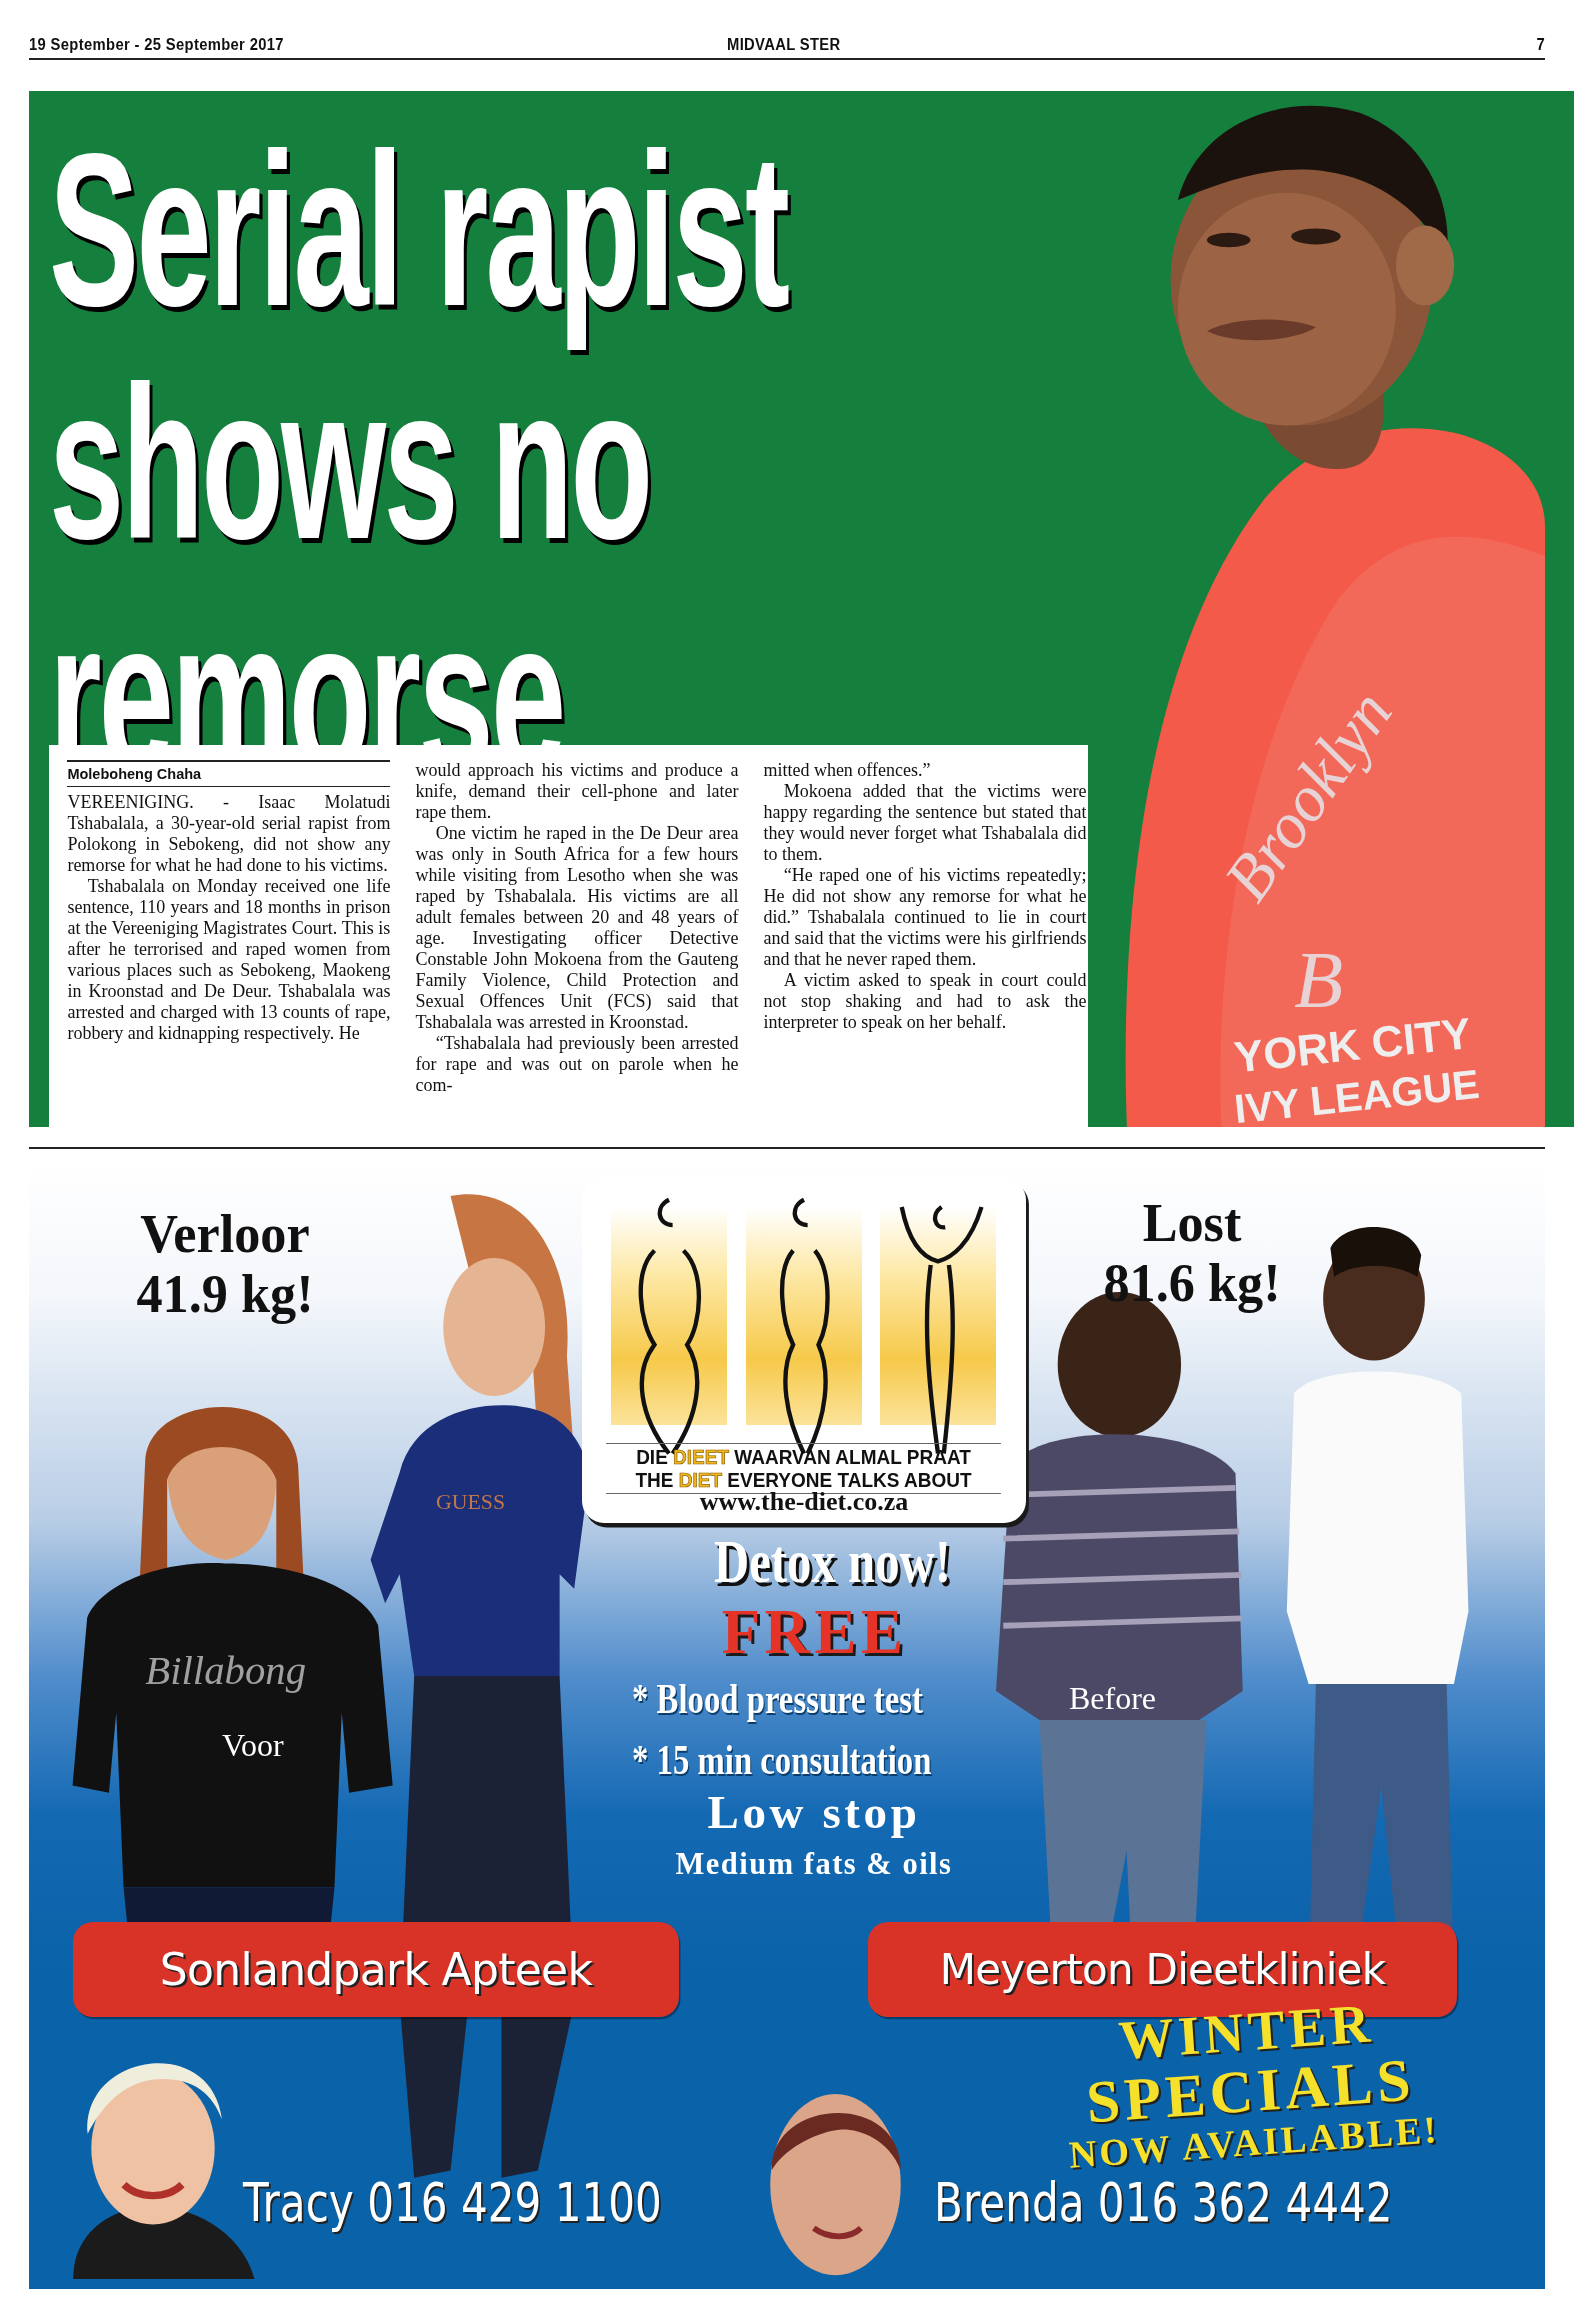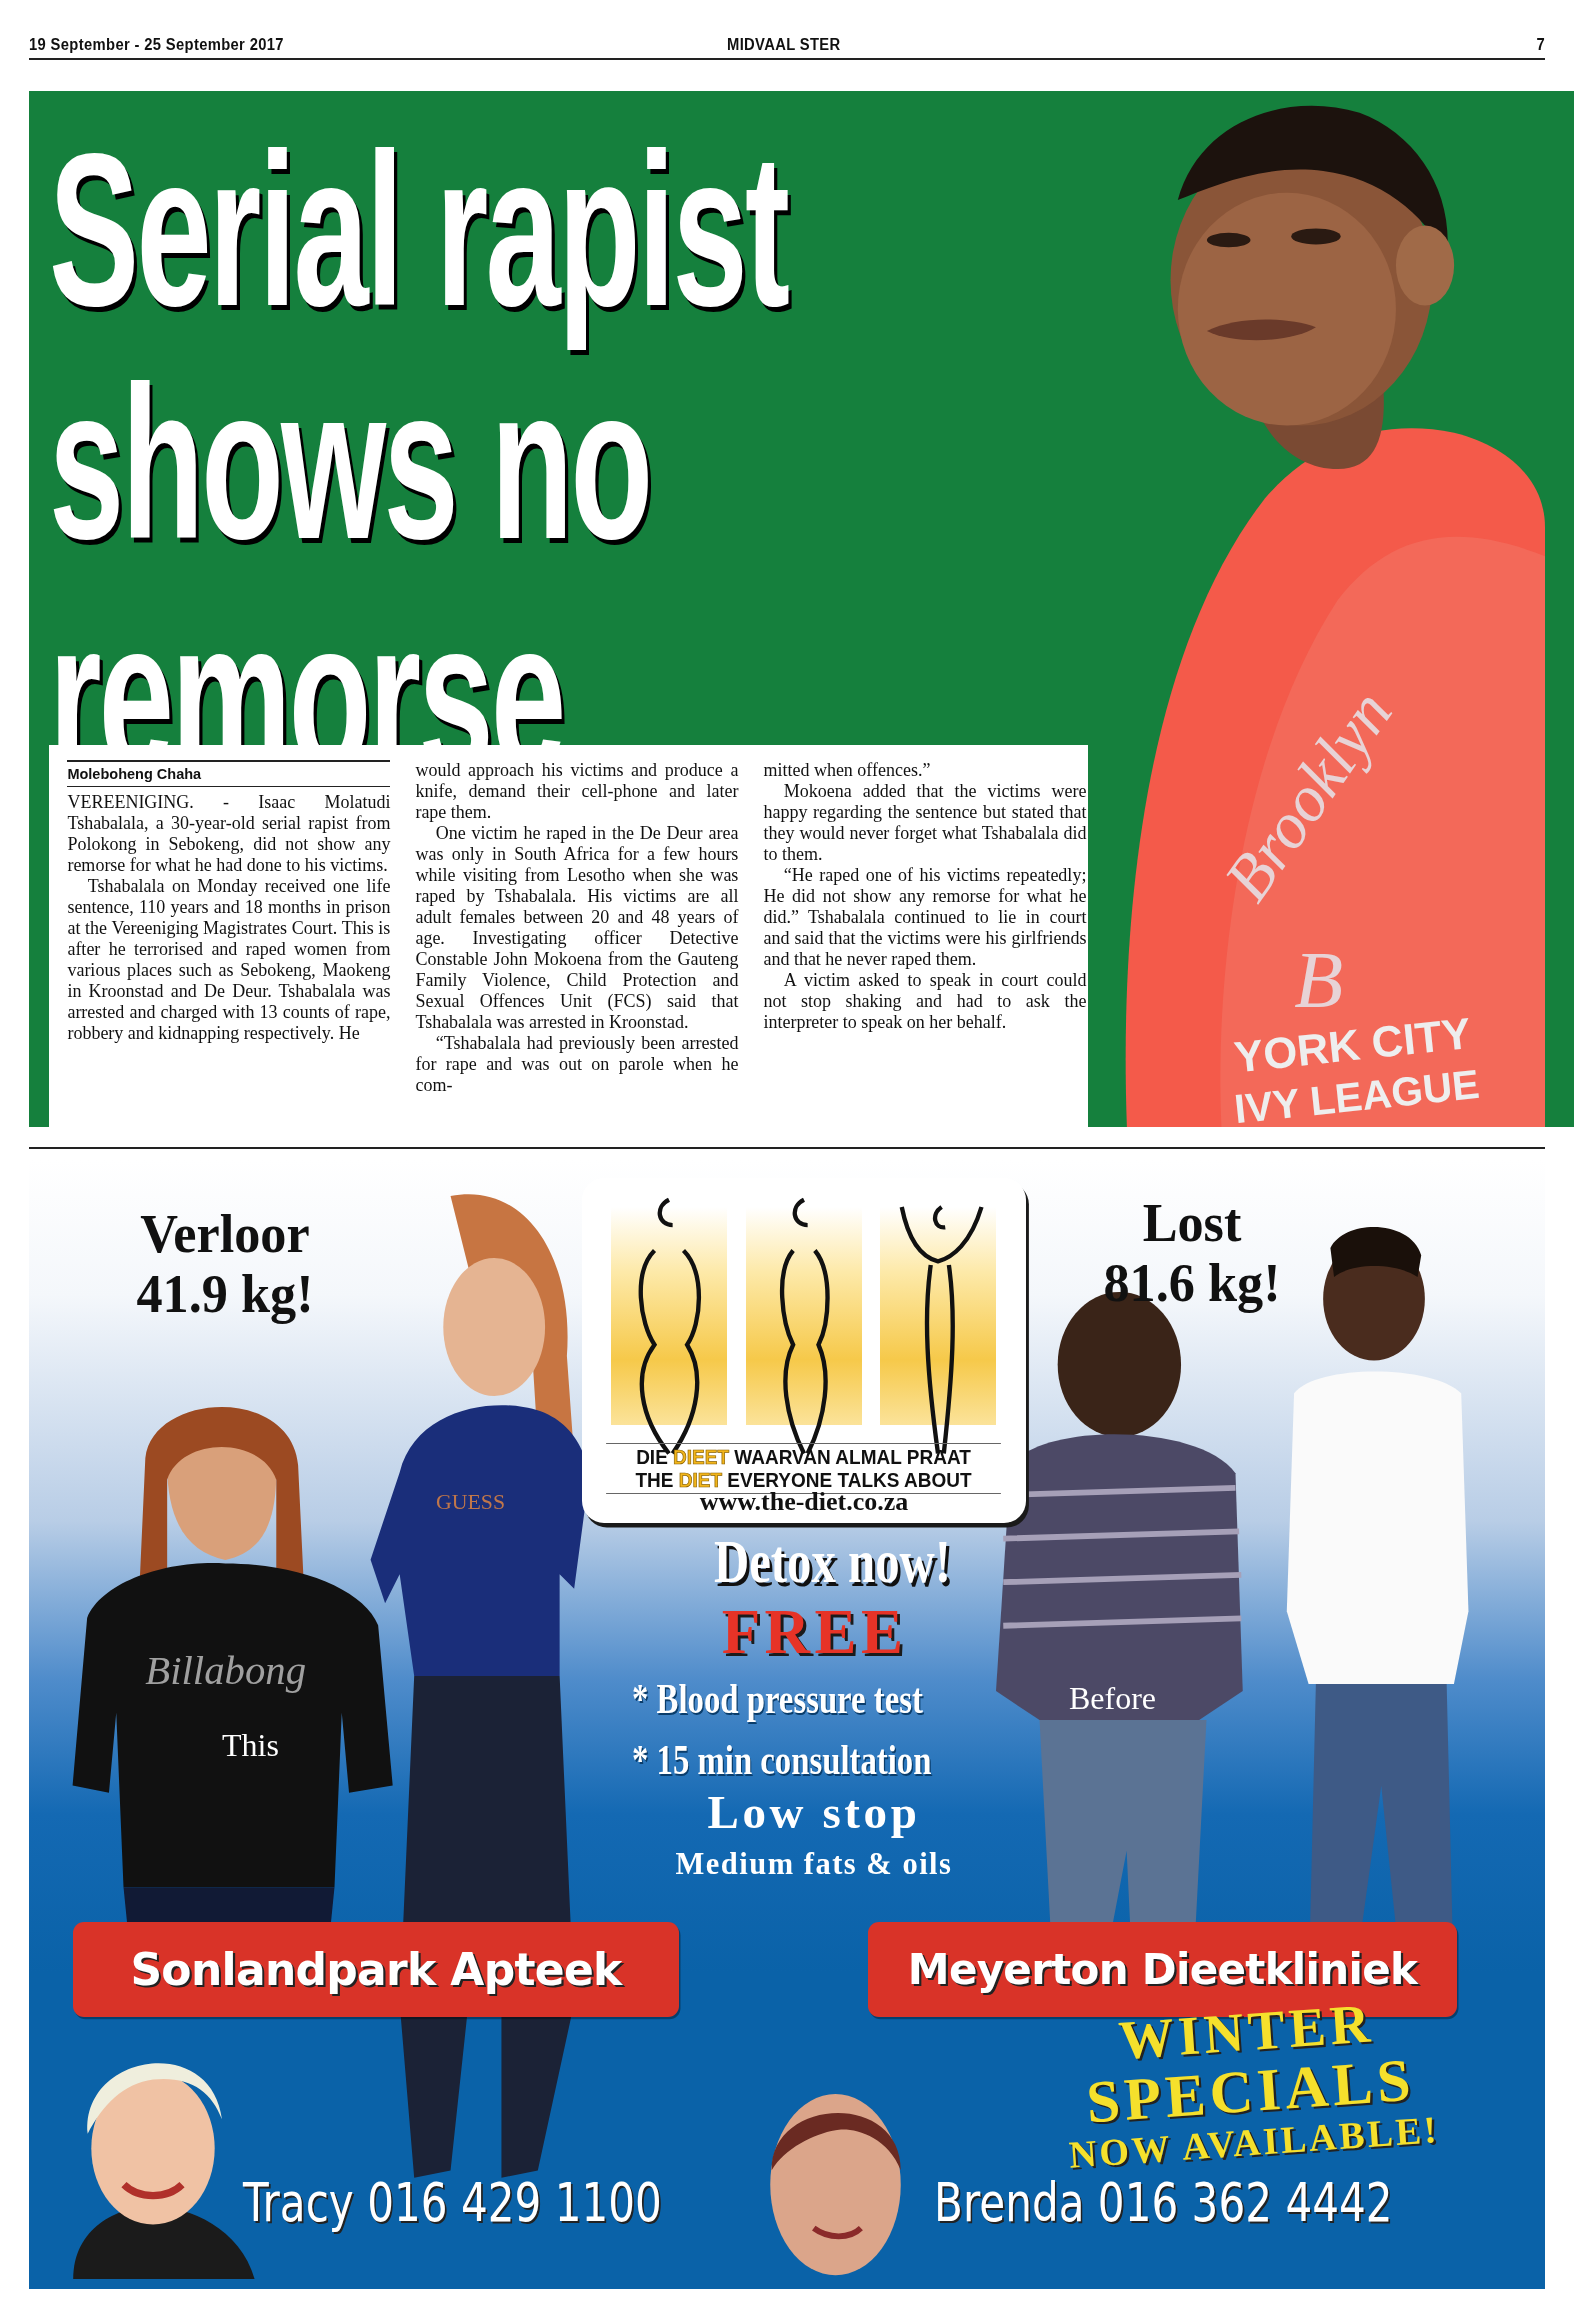--- a/index.html
+++ b/index.html
@@ -51,21 +51,21 @@
   .bullets { position: absolute; left: 603px; top: 509px; width: 378px; font-family: "Liberation Serif", serif; font-weight: bold; color: #fff; font-size: 42px; line-height: 61px; transform: scaleX(0.78); transform-origin: left top; text-shadow: 1.5px 1.5px 0 #0a3d6b; white-space: nowrap; }
   .lowcarbs { position: absolute; left: 596px; top: 625px; width: 378px; text-align: center; font-family: "Liberation Serif", serif; font-weight: bold; color: #fff; font-size: 47px; letter-spacing: 3.6px; }
   .medium { position: absolute; left: 567px; top: 687px; width: 436px; text-align: center; font-family: "Liberation Serif", serif; font-weight: bold; color: #fff; font-size: 30.5px; letter-spacing: 1.5px; }
 
   .photo-label { position: absolute; font-family: "Liberation Serif", serif; color: #fff; font-size: 32px; }
   .voor { left: 193px; top: 567px; }
   .before { left: 1040px; top: 520px; }
 
   .person { position: absolute; }
 
-  .store-btn { position: absolute; height: 95px; background: #d93328; border-radius: 11px; box-shadow: 1.5px 2.2px 0 rgba(0,0,0,0.35); display: flex; align-items: center; justify-content: center; font-family: "DejaVu Sans", sans-serif; font-weight: bold; color: #fff; font-size: 44px; text-shadow: 2.2px 2.2px 0 #222; letter-spacing: -0.7px; }
+  .store-btn { position: absolute; height: 95px; background: #d93328; border-radius: 20px; box-shadow: 1.5px 2.2px 0 rgba(0,0,0,0.35); display: flex; align-items: center; justify-content: center; font-family: "DejaVu Sans", sans-serif; font-weight: normal; color: #fff; font-size: 44px; text-shadow: 2.2px 2.2px 0 #222; letter-spacing: -0.7px; }
   .sonland { left: 44px; top: 762px; width: 606px; }
   .meyerton { left: 839px; top: 762px; width: 589px; font-size: 42px; }
 
   .winter { position: absolute; left: 1003px; top: 843px; width: 436px; font-family: "Liberation Serif", serif; font-weight: bold; color: #f5e02c; text-shadow: 2.2px 2.2px 0 #222; transform: rotate(-4deg); text-align: center; }
   .winter .w1 { font-size: 55px; line-height: 58px; letter-spacing: 4.4px; }
   .winter .w2 { font-size: 60px; line-height: 61px; letter-spacing: 4.4px; }
   .winter .w3 { font-size: 38px; line-height: 41px; letter-spacing: 2.9px; }
 
   .phone { position: absolute; font-family: "DejaVu Sans", sans-serif; color: #fff; font-size: 54px; text-shadow: 2.2px 2.2px 0 #222; transform: scaleX(0.78); transform-origin: left top; white-space: nowrap; }
   .tracy { left: 214px; top: 1011px; }
@@ -199,21 +199,21 @@
 
   <div class="detox">Detox now!</div>
   <div class="free">FREE</div>
   <div class="bullets">
     <div>* Blood pressure test</div>
     <div>* 15 min consultation</div>
   </div>
   <div class="lowcarbs">Low stop</div>
   <div class="medium">Medium fats &amp; oils</div>
 
-  <div class="photo-label voor">This</div>
+  <div class="photo-label voor">Voor</div>
   <div class="photo-label before">Before</div>
 
   <div class="store-btn sonland">Sonlandpark Apteek</div>
   <div class="store-btn meyerton">Meyerton Dieetkliniek</div>
 
   <div class="winter">
     <div class="w1">WINTER</div>
     <div class="w2">SPECIALS</div>
     <div class="w3">NOW AVAILABLE!</div>
   </div>

